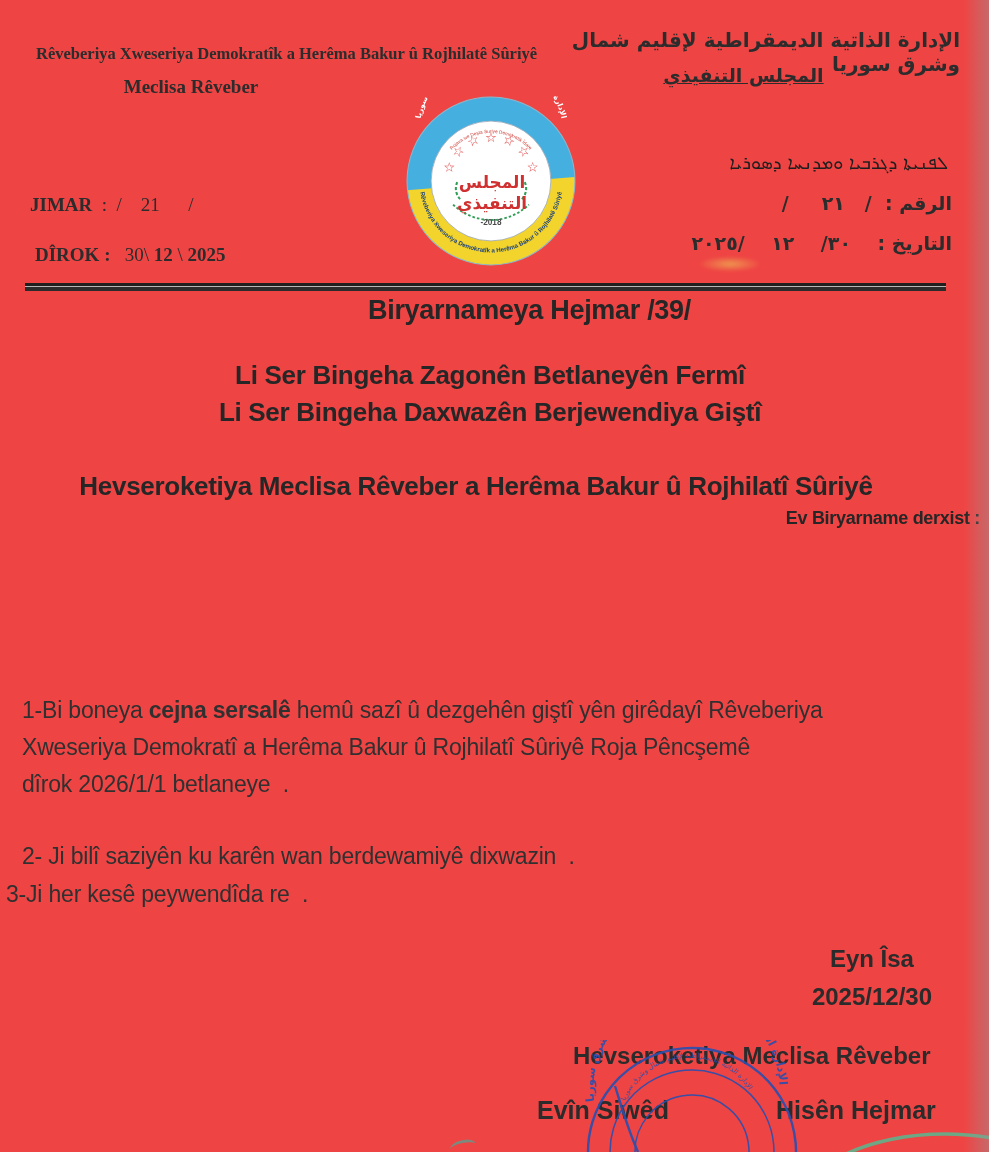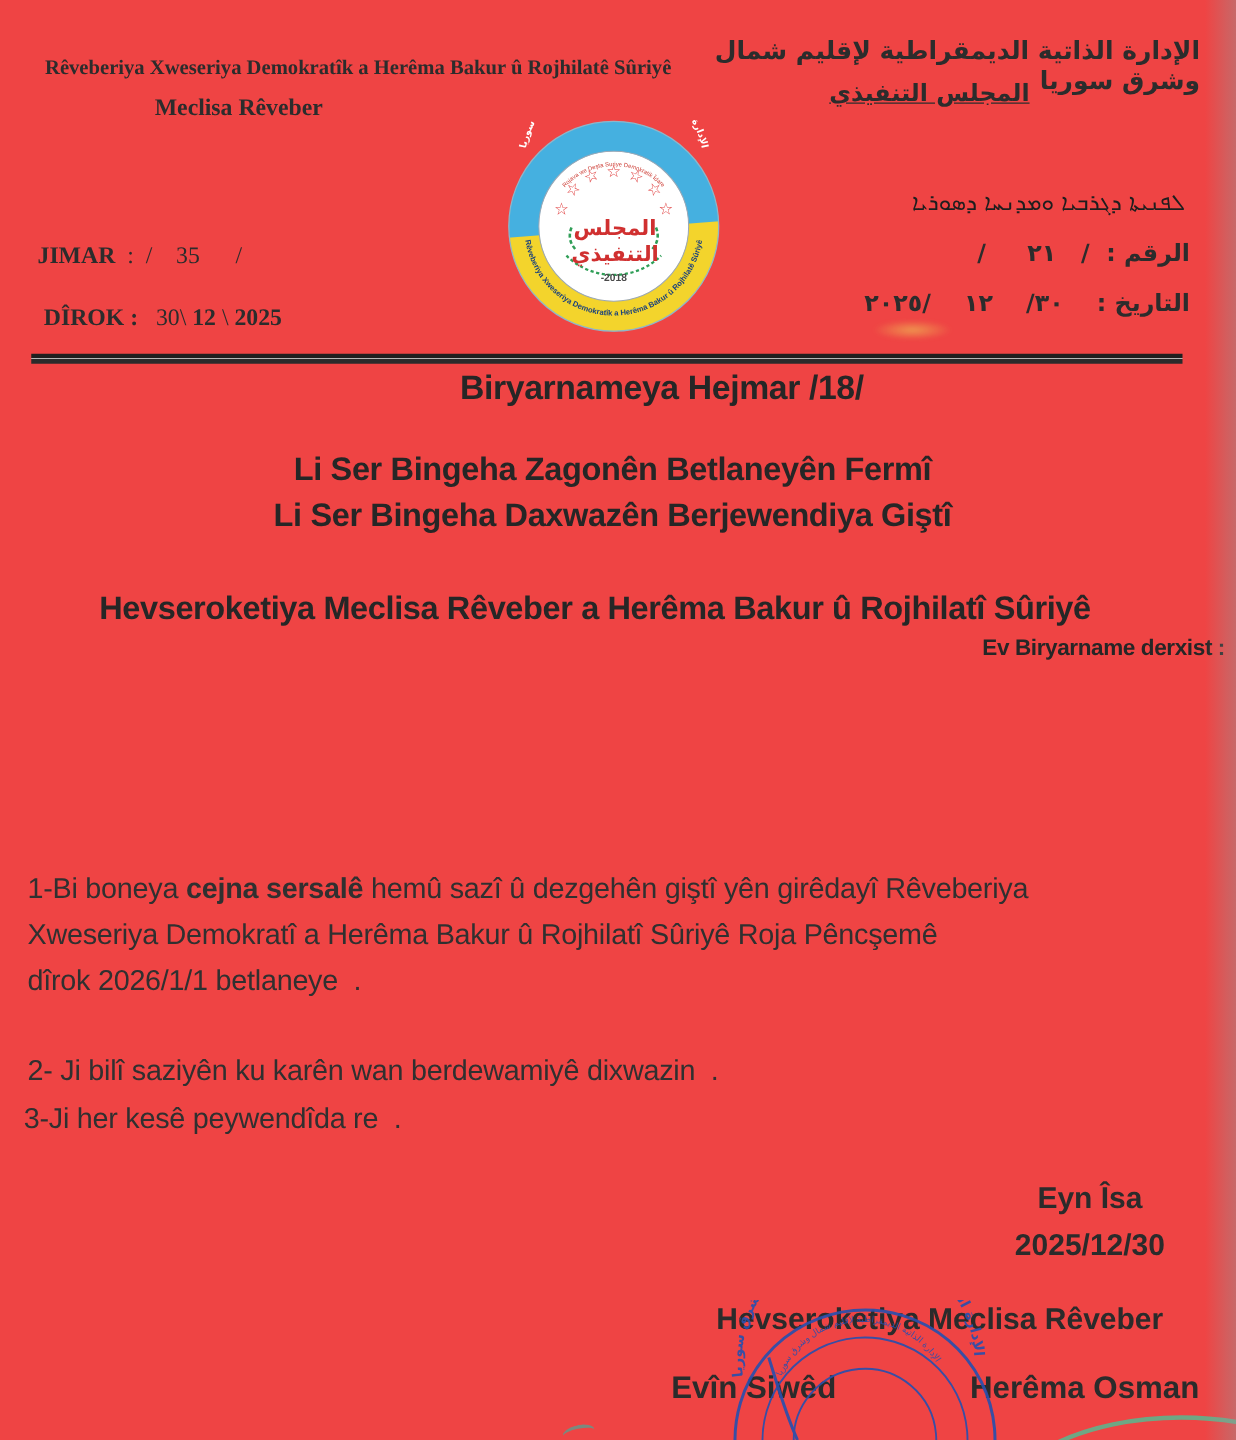--- a/index.html
+++ b/index.html
@@ -38,21 +38,21 @@
   .basis1 { left:0; top:360px; width:980px; font-size:26px; letter-spacing:-0.3px; color:#262626; }
   .basis2 { left:0; top:397px; width:980px; font-size:26px; letter-spacing:-0.3px; color:#262626; }
   .issuer1 { left:0; top:471px; width:952px; font-size:26px; letter-spacing:-0.3px; color:#262626; }
   .issuer2 { left:0; top:508px; width:980px; font-size:18px; letter-spacing:-0.3px; color:#262626;text-align:right; }
 
   .bodyline { font-size:23px; letter-spacing:-0.2px; color:#303030; white-space:pre;margin-top:44px; }
   .p1l1 { left:22px; top:653px; }
   .p1l2 { left:22px; top:690px;text-align:right; }
   .p1l3 { left:22px; top:727px; }
   .p2 { left:22px; top:799px; }
-  .p3 { left:19px; top:837px;text-align:right; }
+  .p3 { left:6px; top:837px;text-align:right; }
 
   .sig-block { right:57px; top:940px; text-align:center; font-size:24px; line-height:38px; color:#2b2b2b; }
   .sig-title { left:573px; top:1042px; font-size:24px; color:#2b2b2b; }
   .name-left { left:537px; top:1096px; font-size:25px; color:#2b2b2b; }
   .name-right { left:776px; top:1096px; font-size:25px; color:#2b2b2b; }
 
   .logo-wrap { left:406px; top:96px; width:170px; height:170px; }
   .stamp-blue { left:562px; top:1040px; width:260px; height:112px; opacity:.92; }
   .stamp-green { left:790px; top:1127px; width:199px; height:25px; }
   .teal-mark {
@@ -122,47 +122,47 @@
       <path d="M 50,84 Q 46,94 54,102" stroke="#2f9e57" stroke-width="2" fill="none" stroke-dasharray="3 2"></path>
       <path d="M 116,84 Q 120,94 112,102" stroke="#2f9e57" stroke-width="2" fill="none" stroke-dasharray="3 2"></path>
       <path d="M 46,106 A 53,53 0 0 0 120,106" stroke="#2f9e57" stroke-width="1.8" fill="none" stroke-dasharray="2.5 2"></path>
 
       <text x="84" y="90" font-size="16.5" font-weight="bold" fill="#d03030" text-anchor="middle" font-family="DejaVu Sans">المجلس</text>
       <text x="84" y="110" font-size="16.5" font-weight="bold" fill="#d03030" text-anchor="middle" font-family="DejaVu Sans">التنفيذي</text>
       <text x="83" y="126" font-size="8" fill="#4a4a4a" font-weight="bold" text-anchor="middle" font-family="Liberation Sans">-2018</text>
     </svg>
   </div>
 
-  <div class="abs meta-jimar"><span class="serif b">JIMAR</span><span class="serif pre">  :  /    35      /</span></div>
+  <div class="abs meta-jimar"><span class="serif b">JIMAR</span><span class="serif pre">  :  /    21      /</span></div>
   <div class="abs meta-dirok"><span class="serif b">DÎROK :</span><span class="serif pre">   30\ </span><span class="serif b pre">12</span><span class="serif pre"> \ </span><span class="serif b pre">2025</span></div>
   <div class="abs meta-raqam arabic b right pre">الرقم :  /   ٢١     /</div>
   <div class="abs meta-tarikh arabic b right pre">التاريخ :    ٣٠/    ١٢    /٢٠٢٥</div>
 
   <div class="abs smudge"></div>
   <div class="abs divider"></div>
 
-  <div class="abs doc-title b center">Biryarnameya Hejmar /18/</div>
+  <div class="abs doc-title b center">Biryarnameya Hejmar /39/</div>
   <div class="abs basis2 b center">Li Ser Bingeha Daxwazên Berjewendiya Giştî</div>
   <div class="abs basis1 b center">Li Ser Bingeha Zagonên Betlaneyên Fermî</div>
   <div class="abs issuer1 b center">Hevseroketiya Meclisa Rêveber a Herêma Bakur û Rojhilatî Sûriyê</div>
   <div class="abs issuer2 b center">Ev Biryarname derxist :</div>
 
   <div class="abs bodyline p1l1"><span>1-Bi boneya </span><span class="b">cejna sersalê</span><span> hemû sazî û dezgehên giştî yên girêdayî Rêveberiya</span></div>
   <div class="abs bodyline p1l2">Xweseriya Demokratî a Herêma Bakur û Rojhilatî Sûriyê Roja Pêncşemê</div>
   <div class="abs bodyline p1l3">dîrok 2026/1/1 betlaneye  .</div>
   <div class="abs bodyline p2">2- Ji bilî saziyên ku karên wan berdewamiyê dixwazin  .</div>
   <div class="abs bodyline p3">3-Ji her kesê peywendîda re  .</div>
 
   <div class="abs sig-block b">
     <div>Eyn Îsa</div>
     <div>2025/12/30</div>
   </div>
   <div class="abs sig-title b">Hevseroketiya Meclisa Rêveber</div>
   <div class="abs name-left b">Evîn Siwêd</div>
-  <div class="abs name-right b">Herêma Osman</div>
+  <div class="abs name-right b">Hisên Hejmar</div>
 
   <div class="abs stamp-blue">
     <svg width="260" height="112" viewBox="0 0 260 112">
       <defs>
         <path id="st1" d="M 42.6,80.2 A 93,93 0 1 1 217.4,80.2" fill="none"></path>
         <path id="st2" d="M 61.1,99.8 A 70,70 0 1 1 198.9,99.8" fill="none"></path>
       </defs>
       <g stroke="#2a4fad" fill="none" transform="rotate(-5 130 112)">
         <circle cx="130" cy="112" r="104" stroke-width="2.4"></circle>
         <circle cx="130" cy="112" r="82" stroke-width="1.5"></circle>

